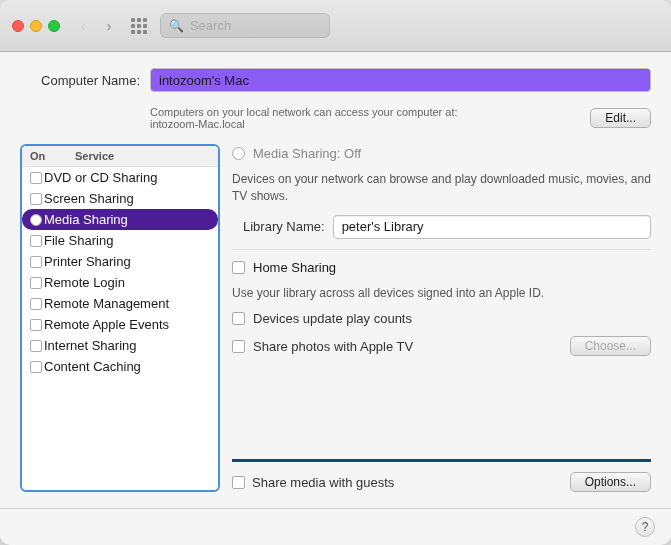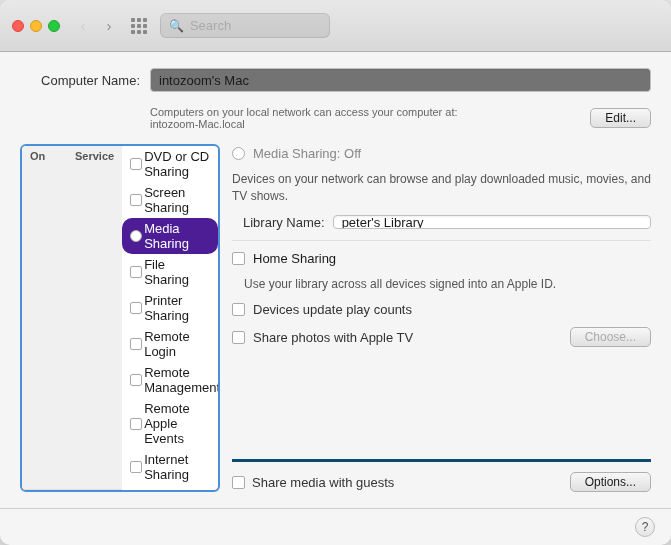--- a/index.html
+++ b/index.html
@@ -146,21 +146,21 @@
       text-align: right;
       width: 120px;
       flex-shrink: 0;
     }
 
     .computer-name-field {
       flex: 1;
       height: 24px;
       border: 1px solid #c0c0c0;
       border-radius: 4px;
-      background: #737373;
+      background: #8b5cf6;
       padding: 2px 8px;
       font-size: 13px;
       color: #1a1a1a;
       outline: none;
       box-shadow: inset 0 1px 2px rgba(0,0,0,0.07);
     }
 
     .computer-name-sub {
       display: flex;
       align-items: center;
@@ -194,21 +194,21 @@
     }
 
     
     .services-panel {
       width: 200px;
       flex-shrink: 0;
       border: 2px solid #4a90d9;
       border-radius: 6px;
       background: white;
       display: flex;
-      flex-direction: row;
+      flex-direction: column;
       overflow: hidden;
     }
 
     .services-header {
       display: flex;
       padding: 4px 8px;
       border-bottom: 1px solid #e0e0e0;
       background: #f0f0f0;
       gap: 20px;
     }
@@ -329,21 +329,21 @@
     }
 
     .library-name-label {
       font-size: 13px;
       color: #333;
       white-space: nowrap;
     }
 
     .library-name-field {
       flex: 1;
-      height: 14px;
+      height: 24px;
       border: 1px solid #c0c0c0;
       border-radius: 4px;
       background: white;
       padding: 2px 8px;
       font-size: 13px;
       color: #1a1a1a;
       outline: none;
       box-shadow: inset 0 1px 2px rgba(0,0,0,0.07);
     }
 
@@ -370,21 +370,21 @@
     .home-sharing-label {
       font-size: 13px;
       font-weight: 500;
       color: #1a1a1a;
     }
 
     .home-sharing-desc {
       font-size: 12px;
       color: #555;
       line-height: 1.4;
-      margin-left: 12px;
+      margin-left: 0;
     }
 
     .option-row {
       display: flex;
       align-items: center;
       gap: 8px;
     }
 
     .option-label {
       font-size: 13px;

